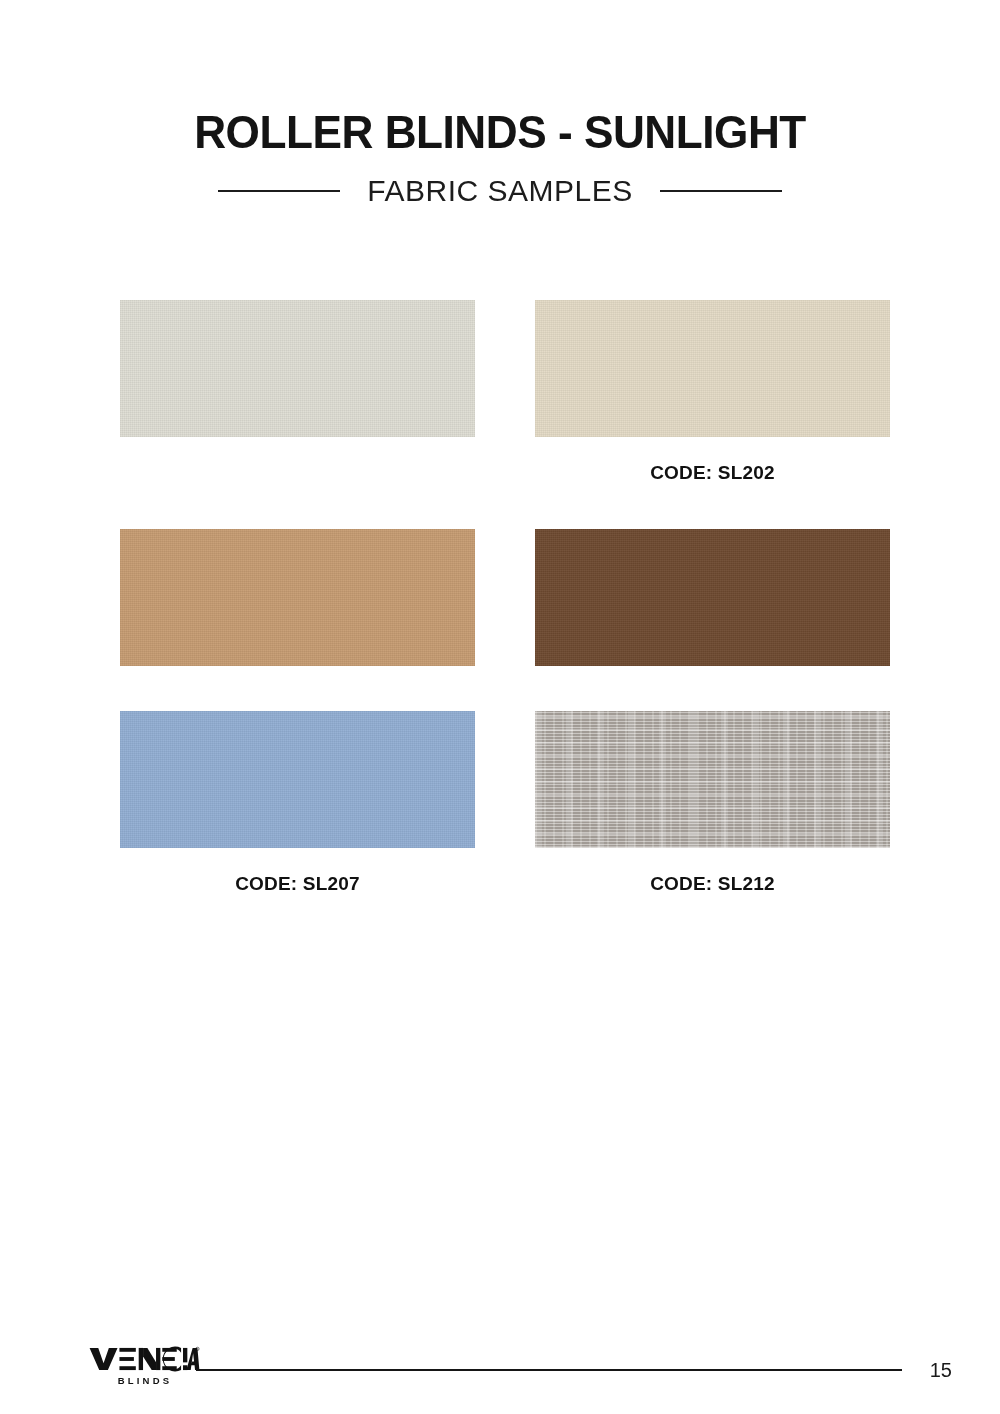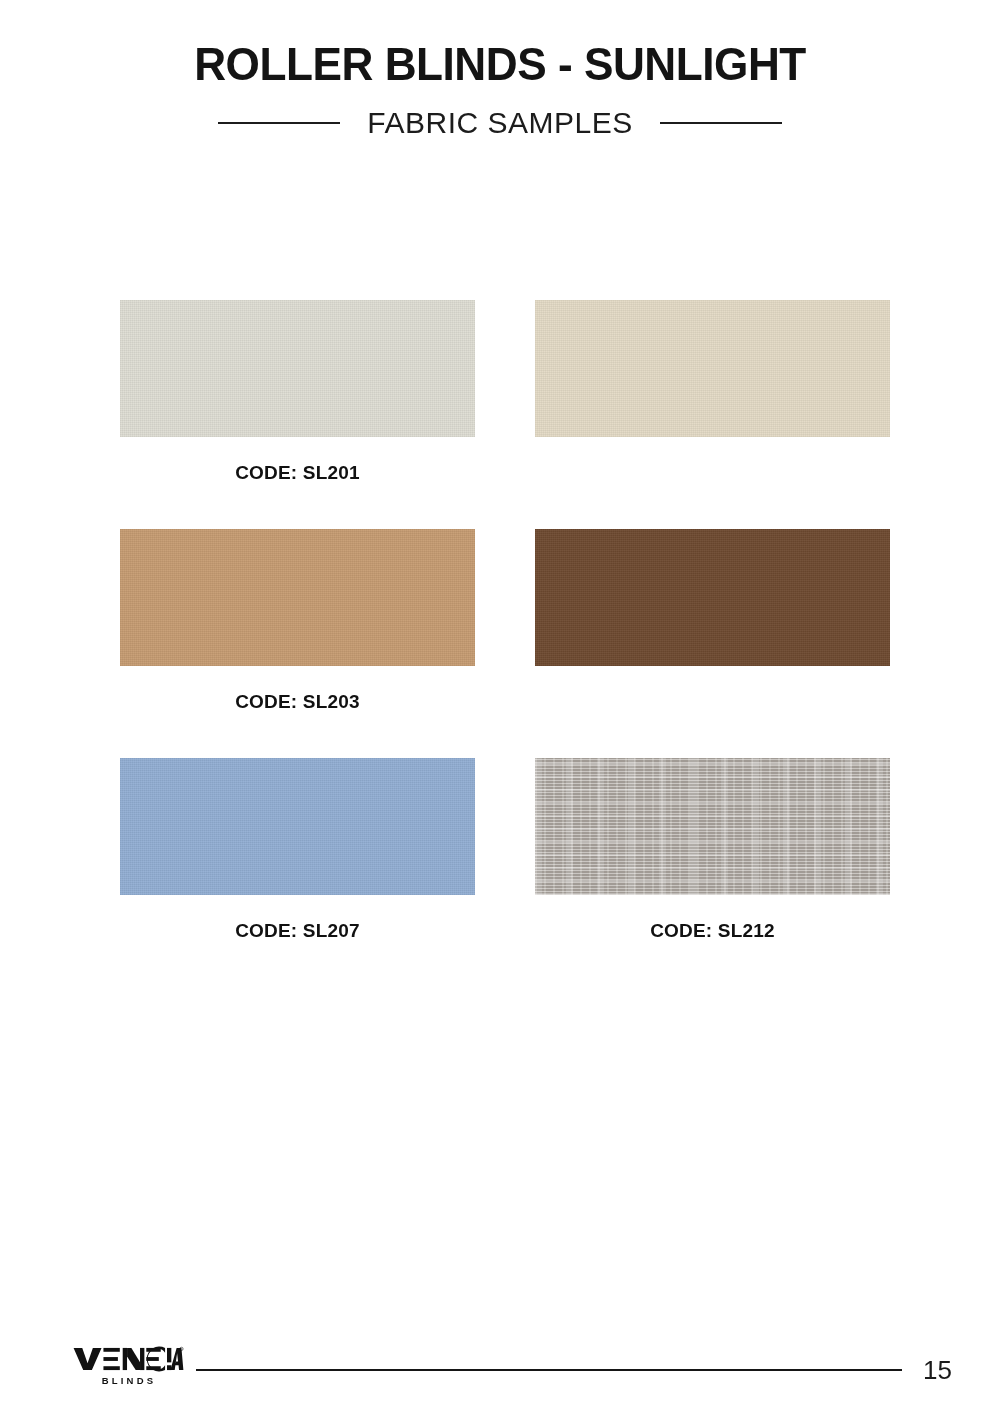--- a/index.html
+++ b/index.html
@@ -16,21 +16,21 @@
     color: #1a1a1a;
     overflow: hidden;
   }
 
   
   .header {
     position: absolute;
     top: 0;
     left: 0;
     width: 1000px;
-    padding-top: 40px;
+    padding-top: 108px;
     text-align: center;
   }
   .page-title {
     font-size: 46px;
     font-weight: bold;
     letter-spacing: -0.5px;
     line-height: 1.05;
     color: #141414;
     margin: 0;
     transform: scaleX(0.96);
@@ -122,21 +122,21 @@
     position: absolute;
     left: 0;
     top: 1340px;
     width: 1000px;
     height: 74px;
     display: flex;
     align-items: center;
   }
   .logo-block {
     position: absolute;
-    left: 72px;
+    left: 88px;
     top: 6px;
     width: 112px;
   }
   .logo-word {
     display: block;
     width: 112px;
     height: 26px;
   }
   .logo-sub {
     display: block;
@@ -153,49 +153,48 @@
     left: 196px;
     top: 29px;
     width: 706px;
     height: 2px;
     background: #161616;
   }
   .page-number {
     position: absolute;
     right: 48px;
     top: 12px;
-    font-size: 26px;
+    font-size: 20px;
     color: #1a1a1a;
     font-weight: normal;
     line-height: 36px;
   }
 </style>
 </head>
 <body>
 
 <div class="header">
   <h1 class="page-title">ROLLER BLINDS - SUNLIGHT</h1>
   <div class="subtitle-row">
     <span class="subtitle-rule"></span>
     <span class="subtitle-text">FABRIC SAMPLES</span>
     <span class="subtitle-rule"></span>
   </div>
 </div>
 
 <div class="grid" id="swatch-grid">
     <div class="cell">
       <div class="swatch weave" style="background-color: rgb(222, 221, 211);"></div>
-      <div class="code-label">CODE: SL201</div>
     </div>
     <div class="cell">
       <div class="swatch weave" style="background-color: rgb(227, 218, 197);"></div>
+      <div class="code-label">CODE: SL202</div>
     </div>
     <div class="cell">
       <div class="swatch weave" style="background-color: rgb(198, 156, 114);"></div>
-      <div class="code-label">CODE: SL203</div>
     </div>
     <div class="cell">
       <div class="swatch weave" style="background-color: rgb(110, 74, 48);"></div>
     </div>
     <div class="cell">
       <div class="swatch weave" style="background-color: rgb(146, 174, 211);"></div>
       <div class="code-label">CODE: SL207</div>
     </div>
     <div class="cell">
       <div class="swatch slub" style="background-color: rgb(175, 169, 162);"></div>

